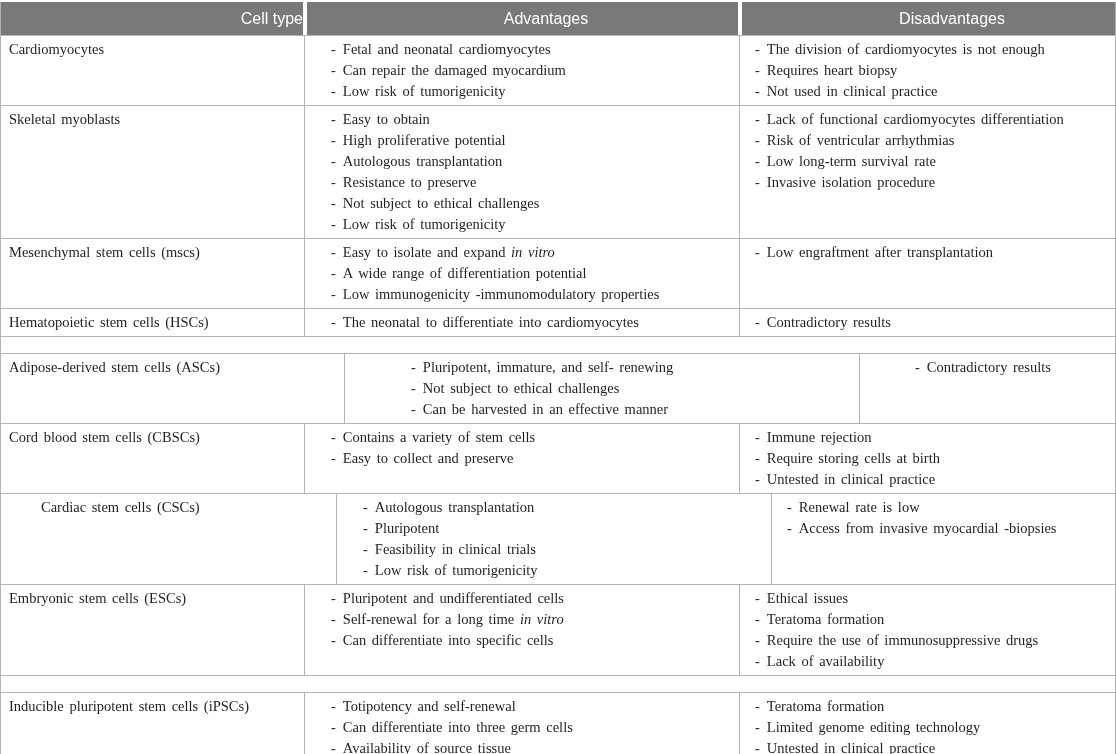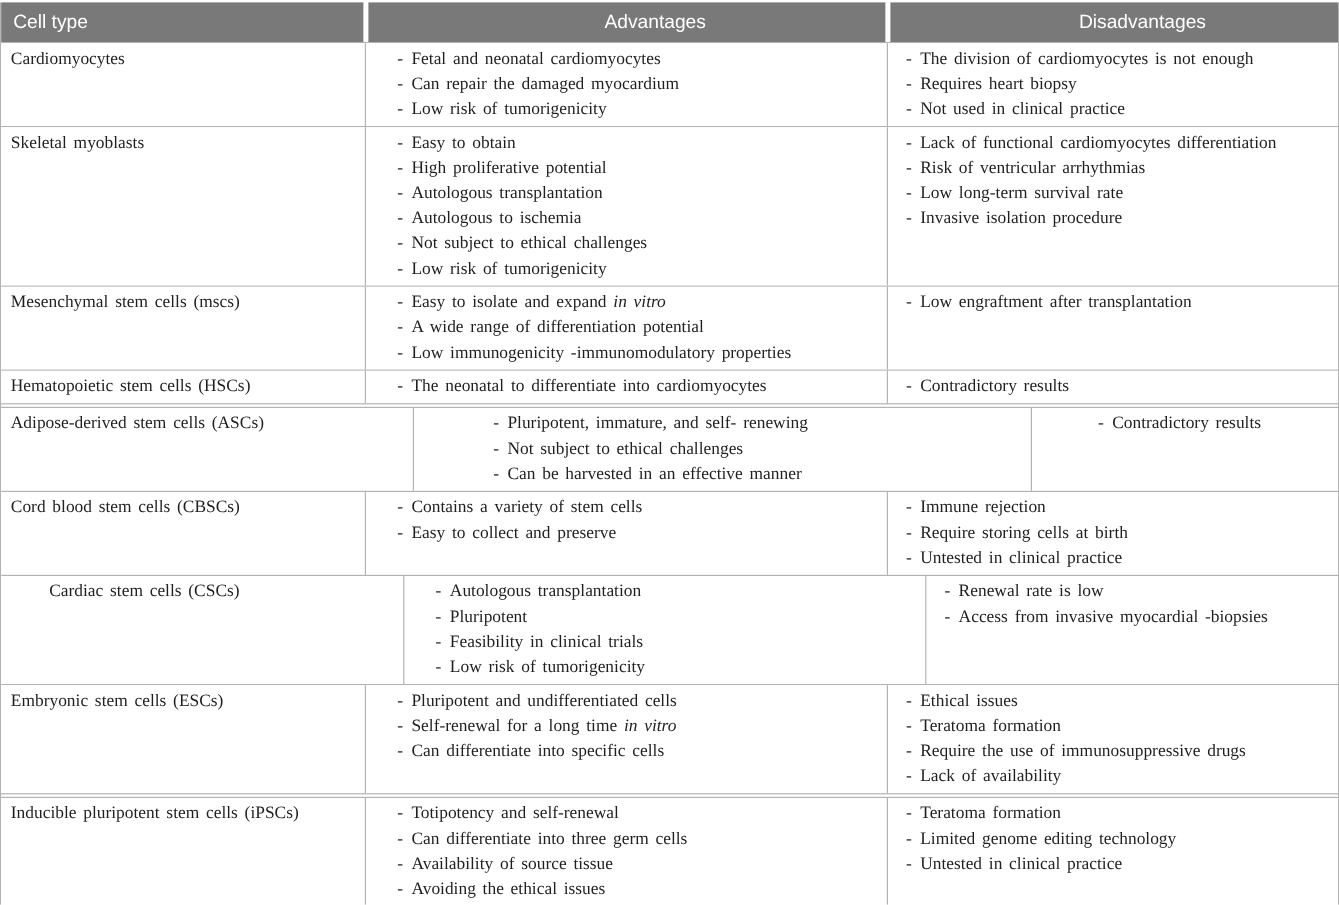--- a/index.html
+++ b/index.html
@@ -28,32 +28,32 @@
   
   .thead{
     display:grid;grid-template-columns:302px 4px 431px 4px 1fr;
     height:33px;flex:0 0 auto;
   }
   .hcell{
     background:var(--header-bg);color:var(--header-text);
     font-family:"Liberation Sans","DejaVu Sans",sans-serif;
     font-size:16px;line-height:33px;white-space:nowrap;overflow:hidden;
   }
-  .h1{padding-left:10px;text-align:left;}
+  .h1{padding-left:10px;text-align:right;}
   .h2,.h3{text-align:center;padding-left:47px;}
   .hsep{background:var(--bg);}
   
   .tbody{flex:1;display:flex;flex-direction:column;border-top:1px solid var(--line);}
   .trow{
     display:grid;grid-template-columns:302px 4px 431px 4px 1fr;
     border-bottom:1px solid var(--line);
     background:var(--bg);
   }
   .trow:last-child{border-bottom:none;flex:1;}
-  .trow.dbl{margin-bottom:2px;}
+  .trow.dbl{margin-bottom:16px;}
   .trow.dbl + .trow{border-top:1px solid var(--line);}
   .vsep{position:relative;}
   .vsep::after{content:"";position:absolute;left:1px;top:0;bottom:0;width:1px;background:var(--line);}
   .cell{font-size:14.5px;line-height:21px;word-spacing:2px;}
   .cell-type{padding:3px 8px 3px 8px;}
   .list-cell{padding-top:3px;padding-bottom:3px;padding-right:6px;}
   .list-cell.adv{padding-left:24px;}
   .list-cell.dis{padding-left:13px;}
   .item{display:flex;align-items:flex-start;}
   .dash{flex:0 0 auto;margin-right:7px;}
@@ -116,21 +116,21 @@
             <div class="item">
               <span class="dash">-</span>
               <span class="itxt">High proliferative potential</span>
             </div>
             <div class="item">
               <span class="dash">-</span>
               <span class="itxt">Autologous transplantation</span>
             </div>
             <div class="item">
               <span class="dash">-</span>
-              <span class="itxt">Autologous to ischemia</span>
+              <span class="itxt">Resistance to preserve</span>
             </div>
             <div class="item">
               <span class="dash">-</span>
               <span class="itxt">Not subject to ethical challenges</span>
             </div>
             <div class="item">
               <span class="dash">-</span>
               <span class="itxt">Low risk of tumorigenicity</span>
             </div>
           </div>

